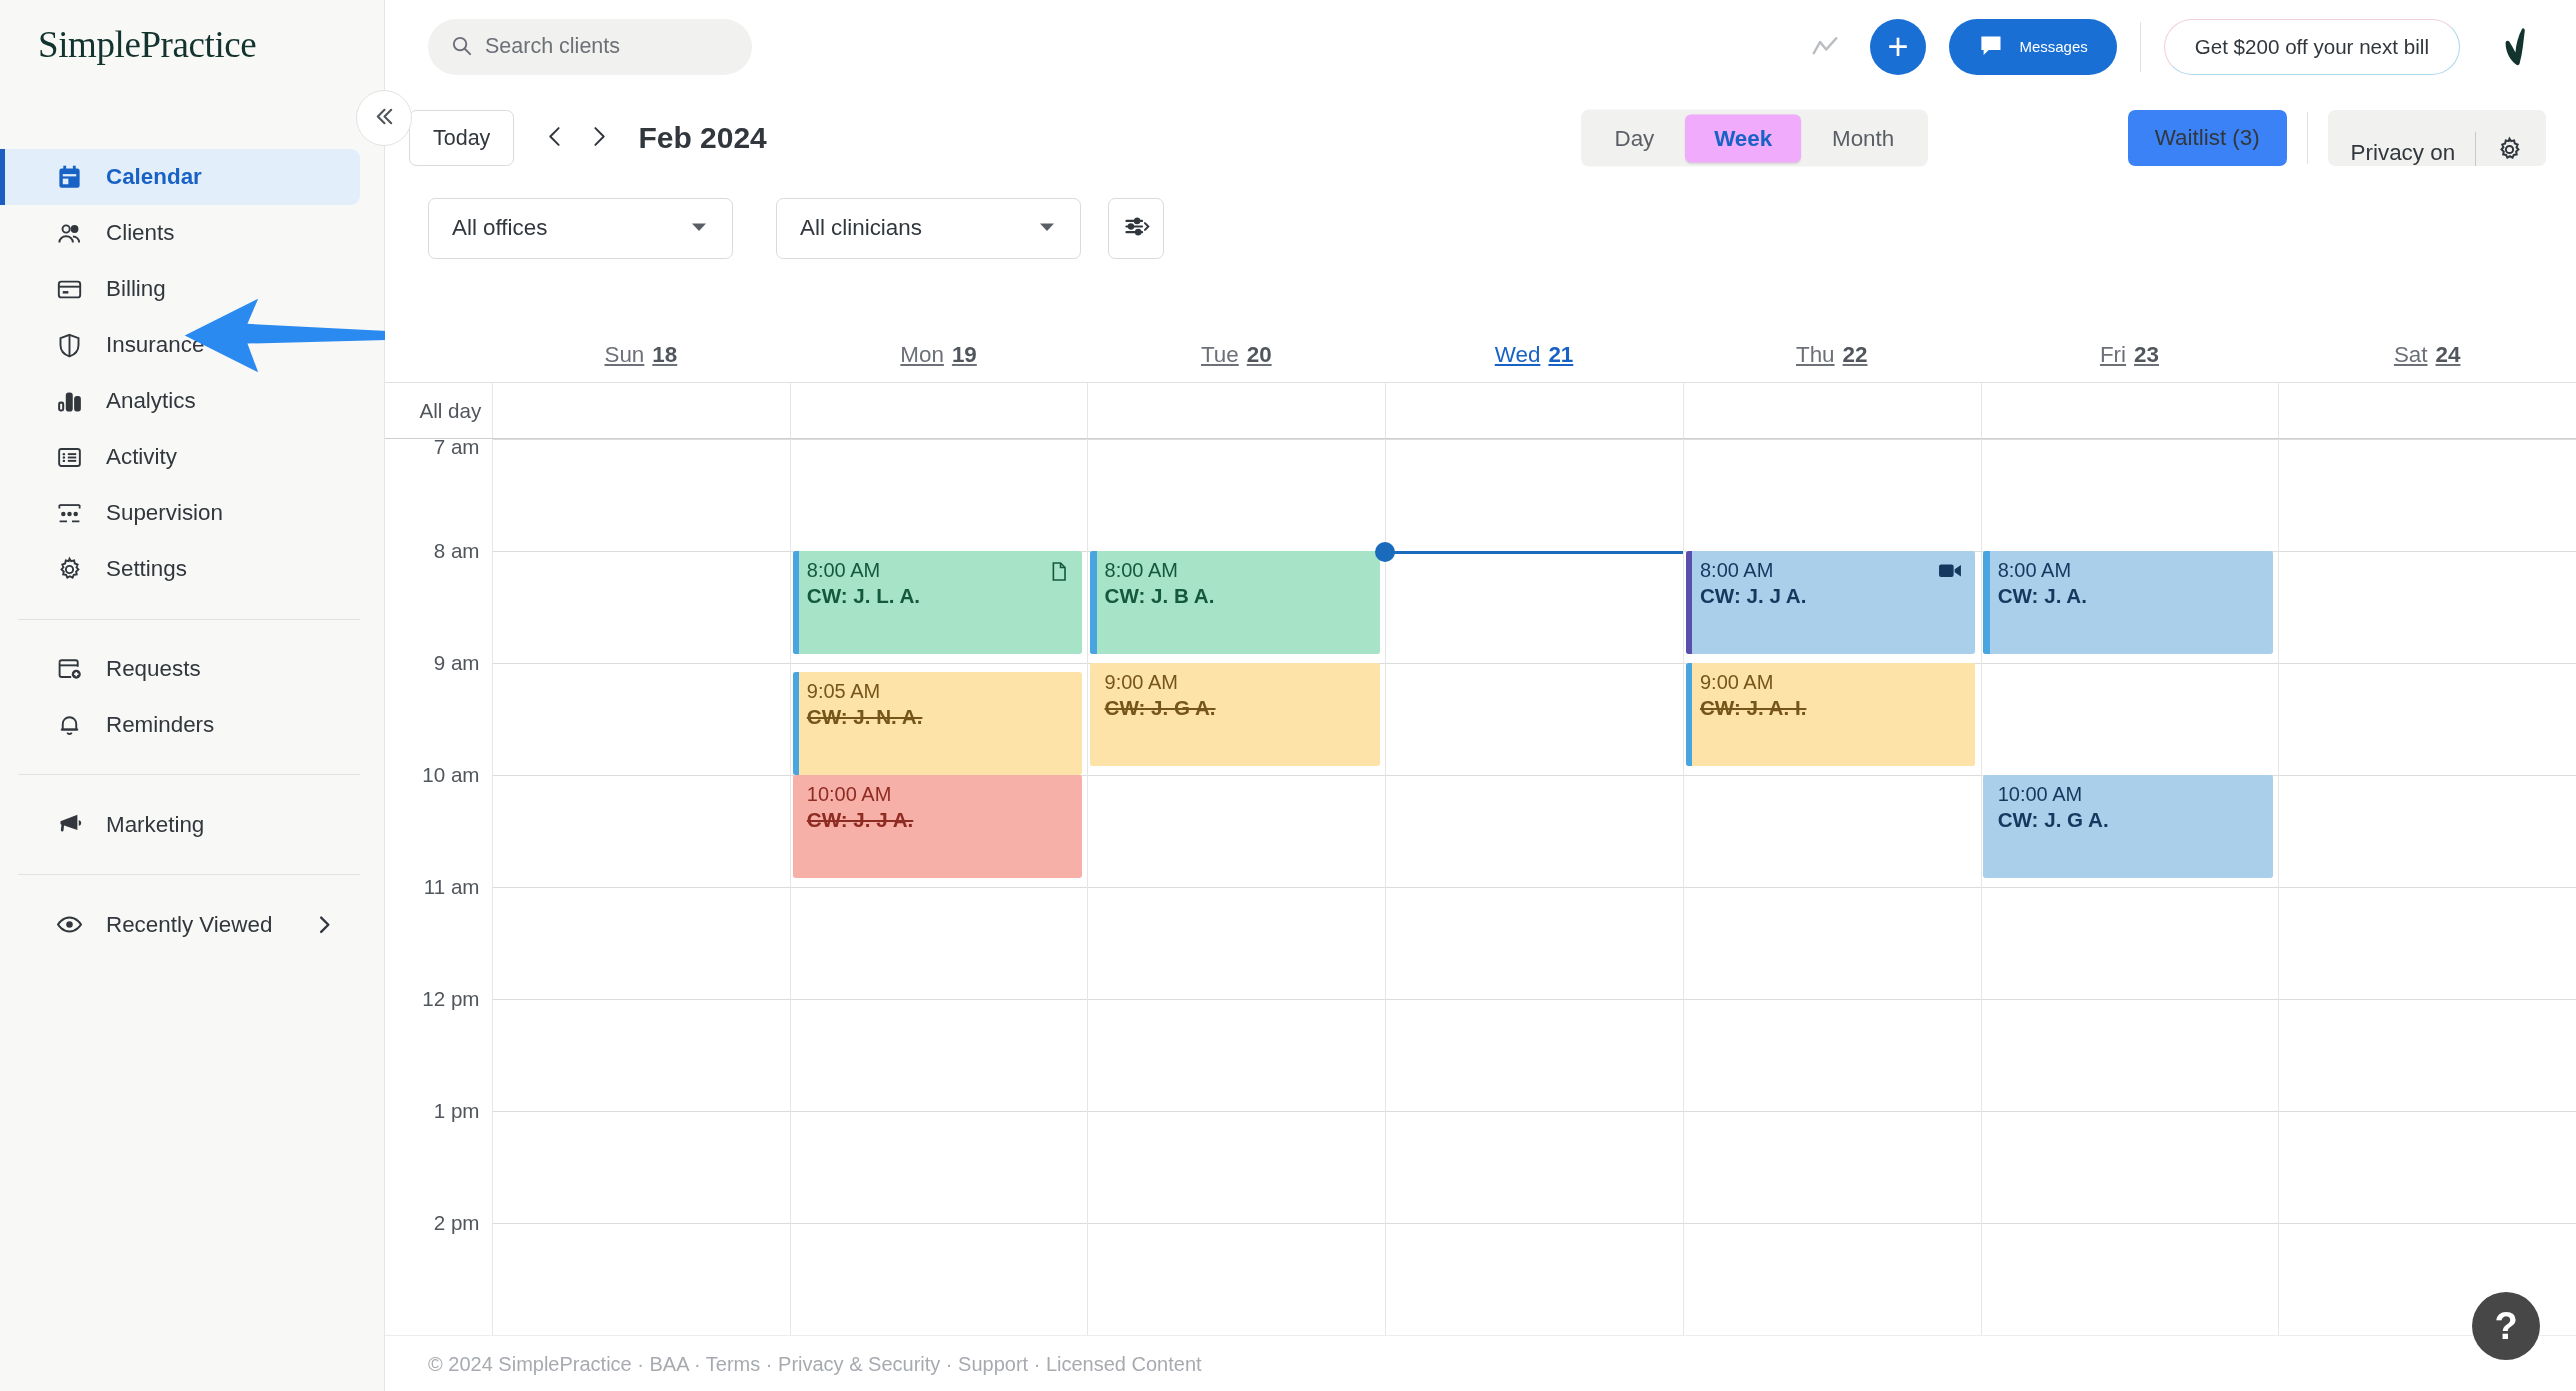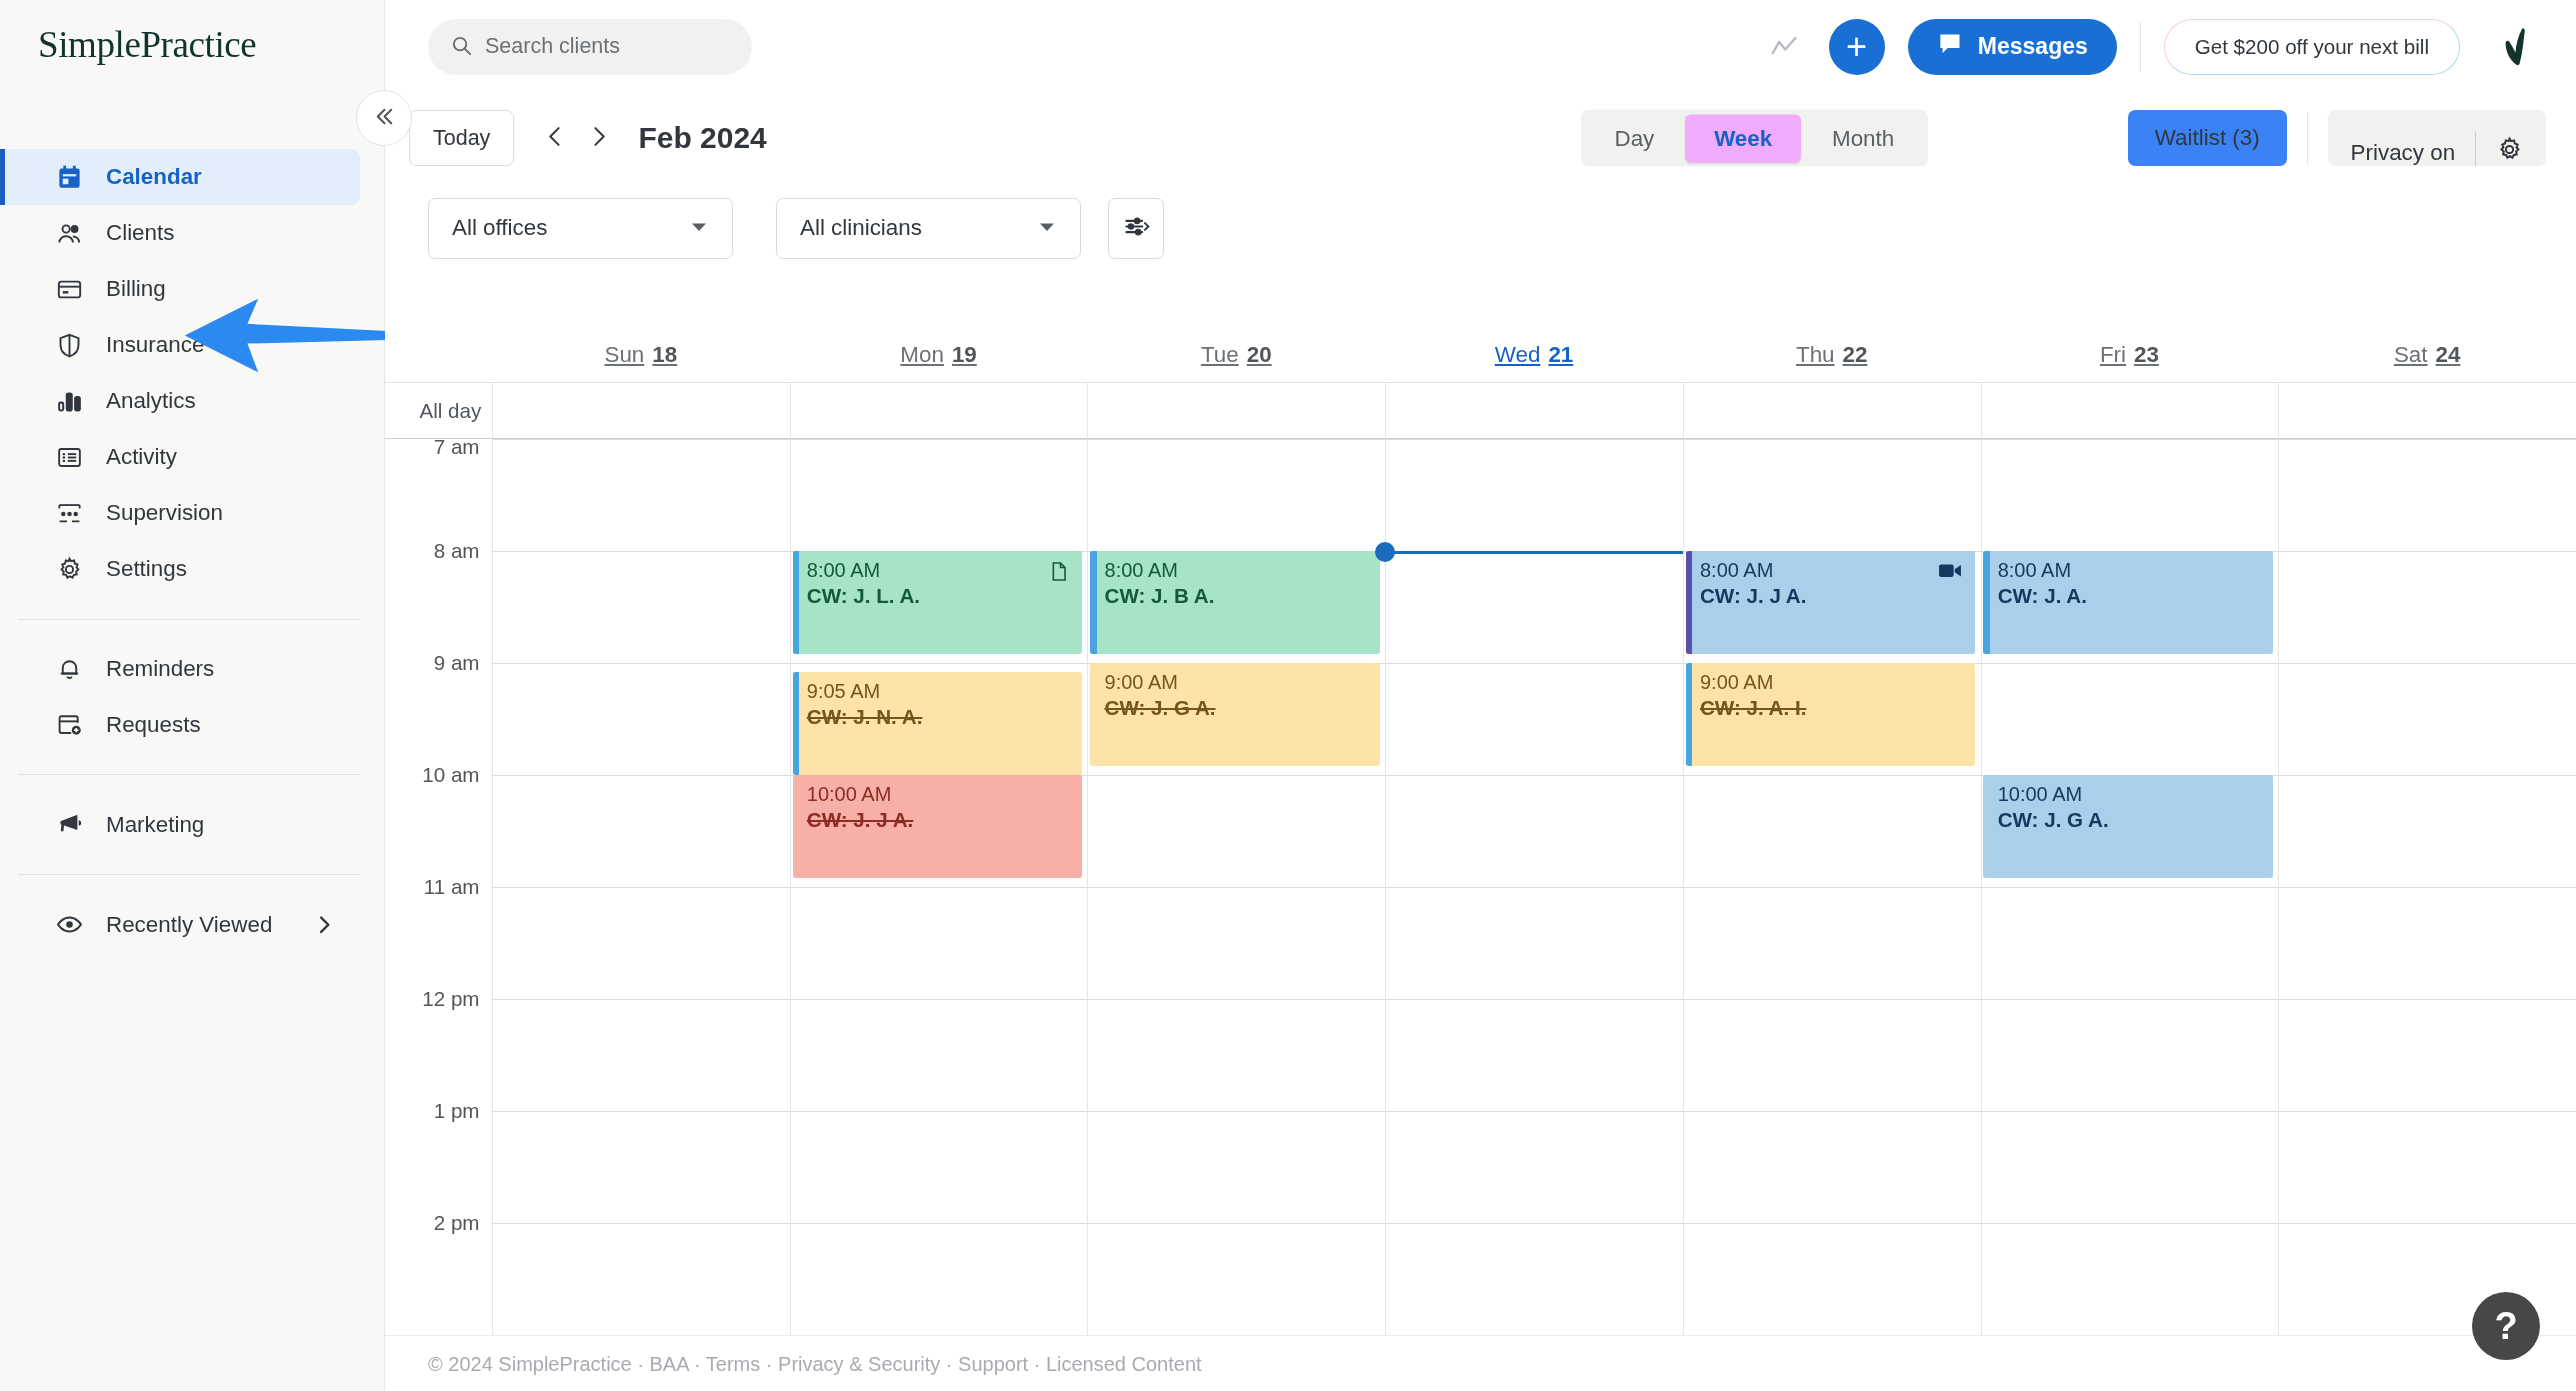--- a/index.html
+++ b/index.html
@@ -88,21 +88,21 @@
     width: 56px; height: 56px; border-radius: 50%;
     background: #1a6fd4; color: #fff;
     display: flex; align-items: center; justify-content: center;
     font-size: 36px; font-weight: 300; margin-right: 23px; cursor: pointer;
   }
   #messages-btn {
     height: 56px; background: #1a6fd4; color: #fff;
     border-radius: 28px; display: flex; align-items: center;
     padding: 0 29px; gap: 14.3px; cursor: pointer;
   }
-  #messages-btn span { font-size: 23px; font-weight: bold; }
+  #messages-btn span { font-size: 15px; font-weight: normal; }
   .top-divider { width: 0.9px; height: 50px; background: #e2e2e0; margin: 0 23px; }
   #promo-btn {
     height: 56px; border-radius: 28px;
     border: 1.8px solid; border-color: #f3cfd8 #a9d7ef #a9d7ef #f3cfd8;
     background: #fff; display: flex; align-items: center;
     padding: 0 30px; cursor: pointer;
   }
   #promo-btn span { font-size: 20.6px; color: #31373d; white-space: nowrap; }
   #avatar-logo { margin-left: 27px; cursor: pointer; display:flex; }
 
@@ -393,39 +393,39 @@
           </svg>
         </span>
         <span class="nlabel">Settings</span>
       </div>
 
       <div class="nav-sep"></div>
 
       <div class="nav-item">
         <span class="nico">
           <svg width="27" height="27" viewBox="0 0 24 24" fill="none" stroke="#31373d" stroke-width="1.7">
-            <path d="M6 16.5v-5a6 6 0 0112 0v5z"></path>
-            <path d="M4.3 16.5h15.4"></path>
-            <path d="M10 19.2a2.2 2.2 0 004 0"></path>
-          </svg>
-        </span>
-        <span class="nlabel">Reminders</span>
-      </div>
-
-      <div class="nav-item">
-        <span class="nico">
-          <svg width="27" height="27" viewBox="0 0 24 24" fill="none" stroke="#31373d" stroke-width="1.7">
             <path d="M3.2 6.5A1.8 1.8 0 015 4.7h12.5a1.8 1.8 0 011.8 1.8v4"></path>
             <path d="M3.2 6.5v11.2a1.8 1.8 0 001.8 1.8h8.5"></path>
             <path d="M3.2 9.2h16.1"></path>
             <circle cx="18" cy="17" r="4" fill="#31373d" stroke="none"></circle>
             <path d="M18 15.1v3.8M16.1 17h3.8" stroke="#f8f8f7" stroke-width="1.5"></path>
           </svg>
         </span>
         <span class="nlabel">Requests</span>
+      </div>
+
+      <div class="nav-item">
+        <span class="nico">
+          <svg width="27" height="27" viewBox="0 0 24 24" fill="none" stroke="#31373d" stroke-width="1.7">
+            <path d="M6 16.5v-5a6 6 0 0112 0v5z"></path>
+            <path d="M4.3 16.5h15.4"></path>
+            <path d="M10 19.2a2.2 2.2 0 004 0"></path>
+          </svg>
+        </span>
+        <span class="nlabel">Reminders</span>
       </div>
 
       <div class="nav-sep"></div>
 
       <div class="nav-item">
         <span class="nico">
           <svg width="27" height="27" viewBox="0 0 24 24" fill="#31373d">
             <path d="M4 9.2 19 3.4v13.5L4 11.8z"></path>
             <path d="M5 11.2l2.2.9-.5 5a1.2 1.2 0 01-2.4-.2z"></path>
             <path d="M20.2 8.2c1.3 0 2.2 1.1 2.2 2.4s-.9 2.4-2.2 2.4z"></path>

